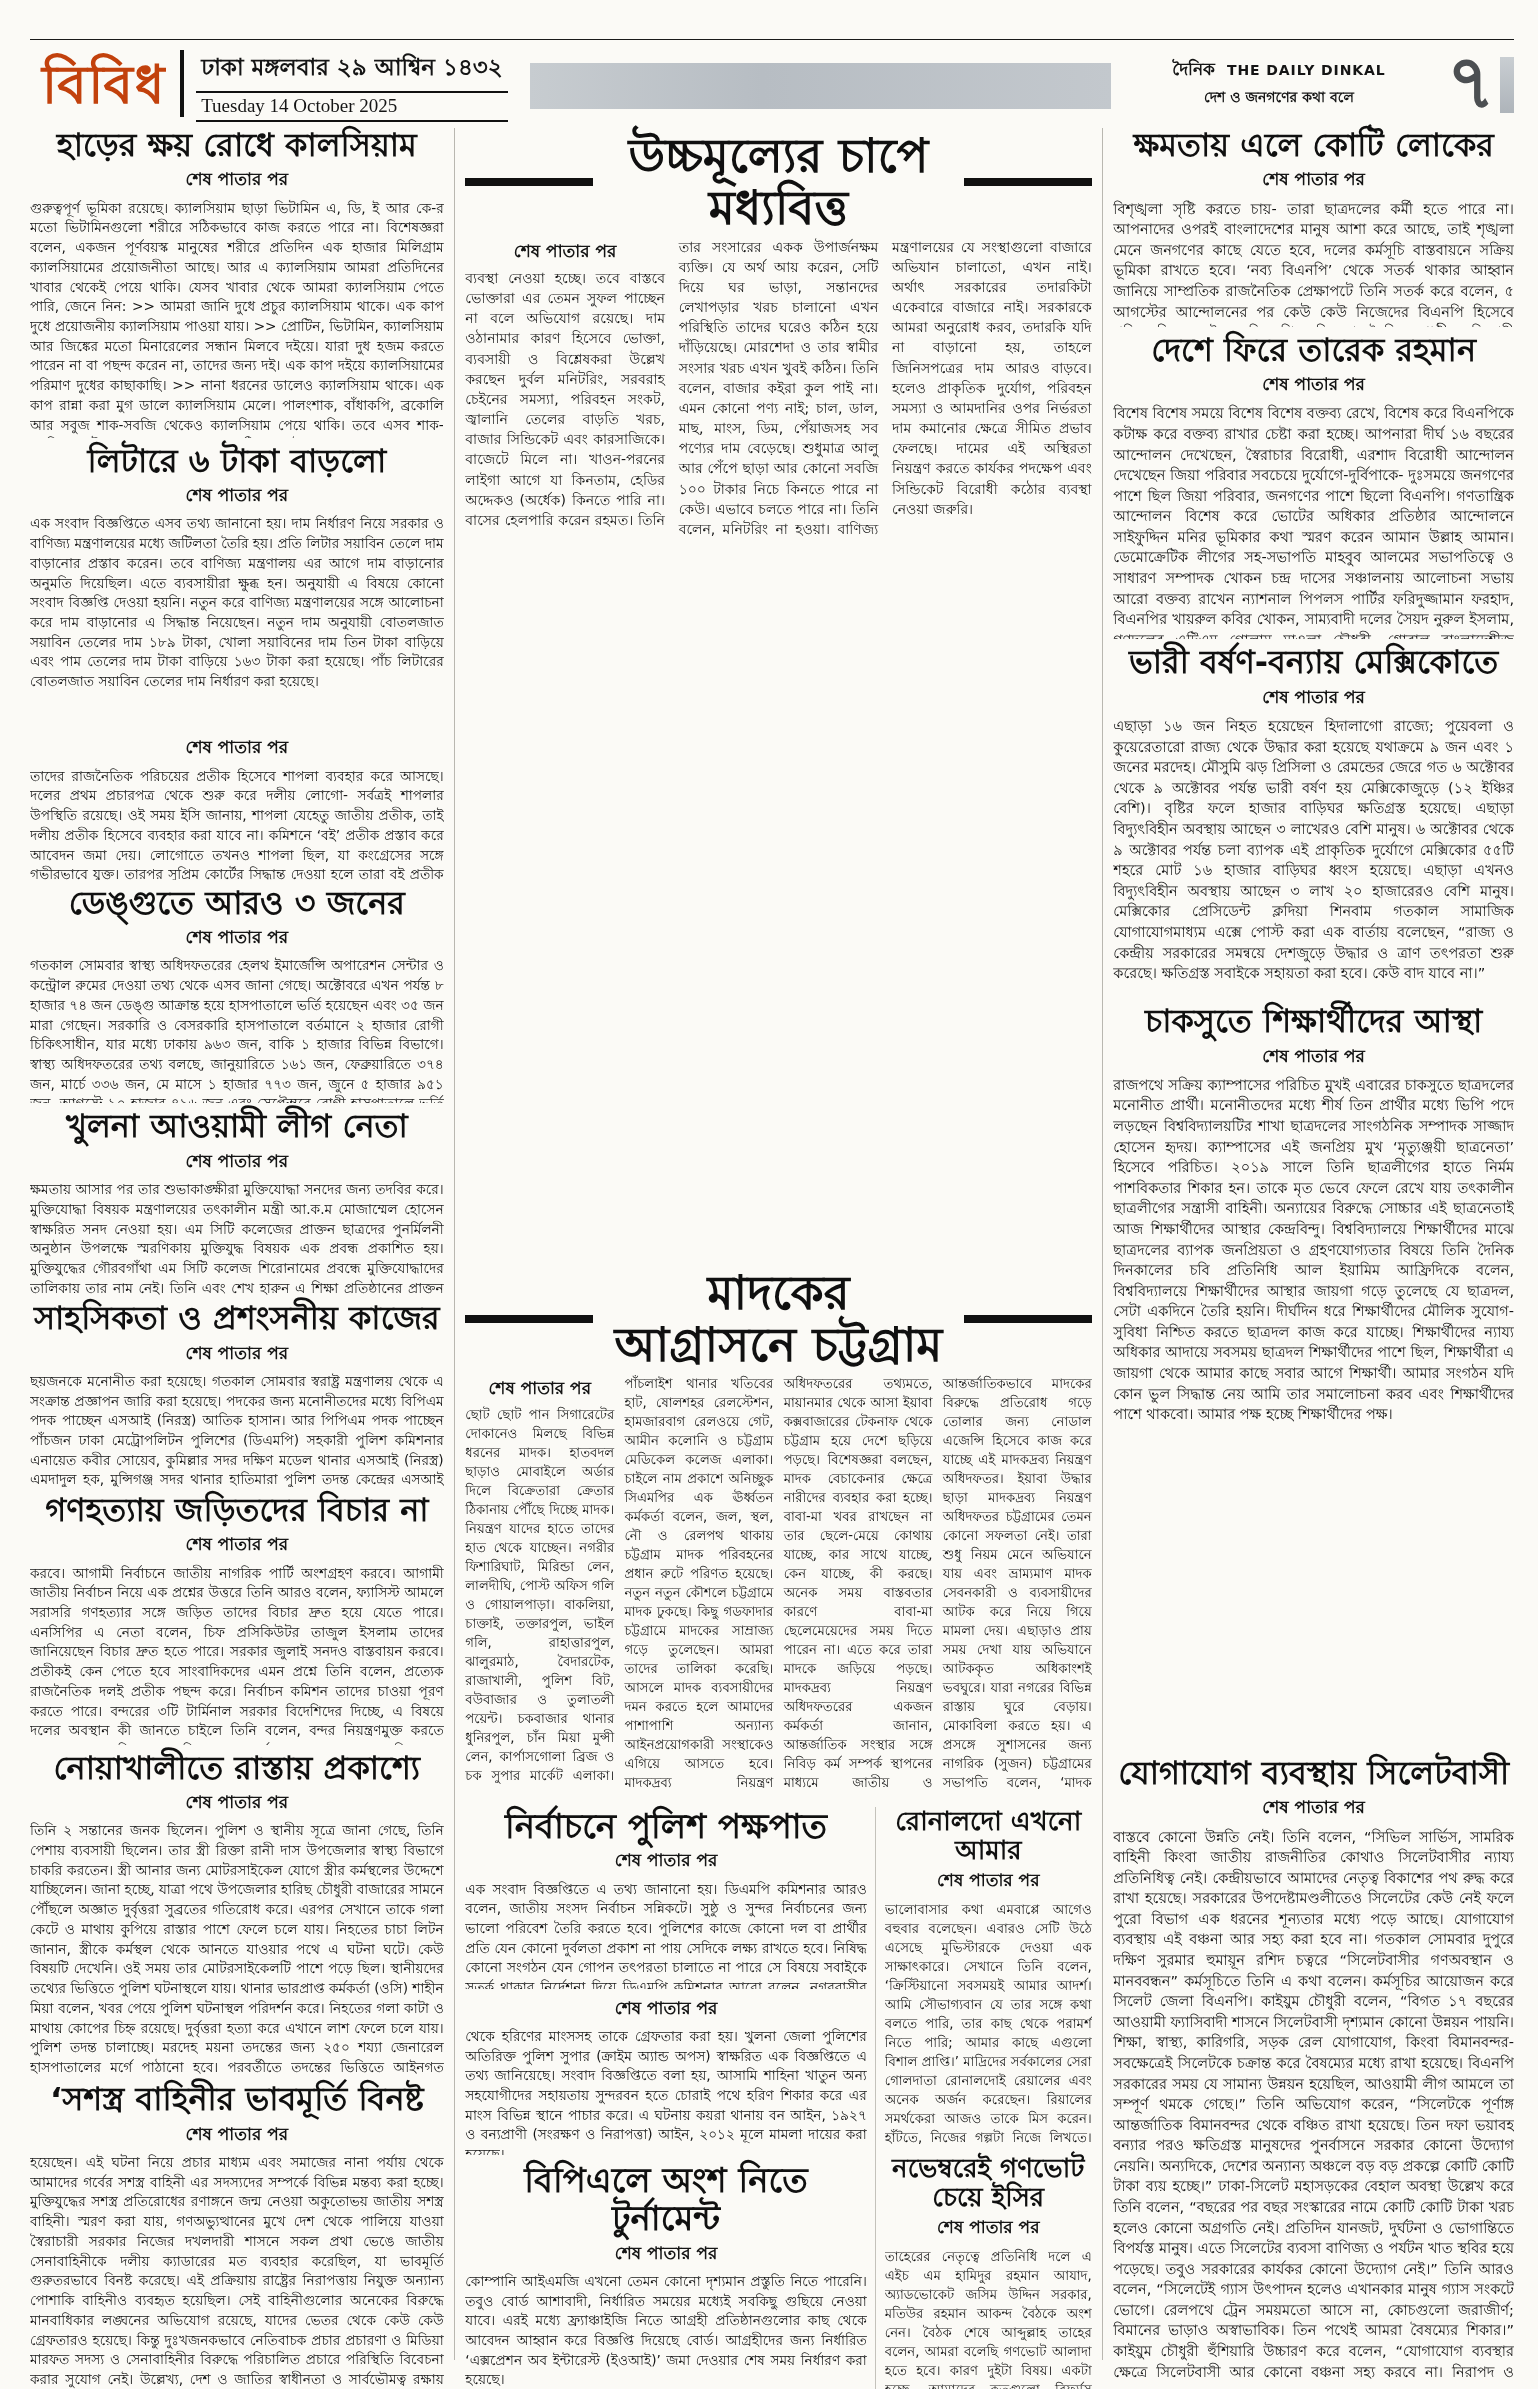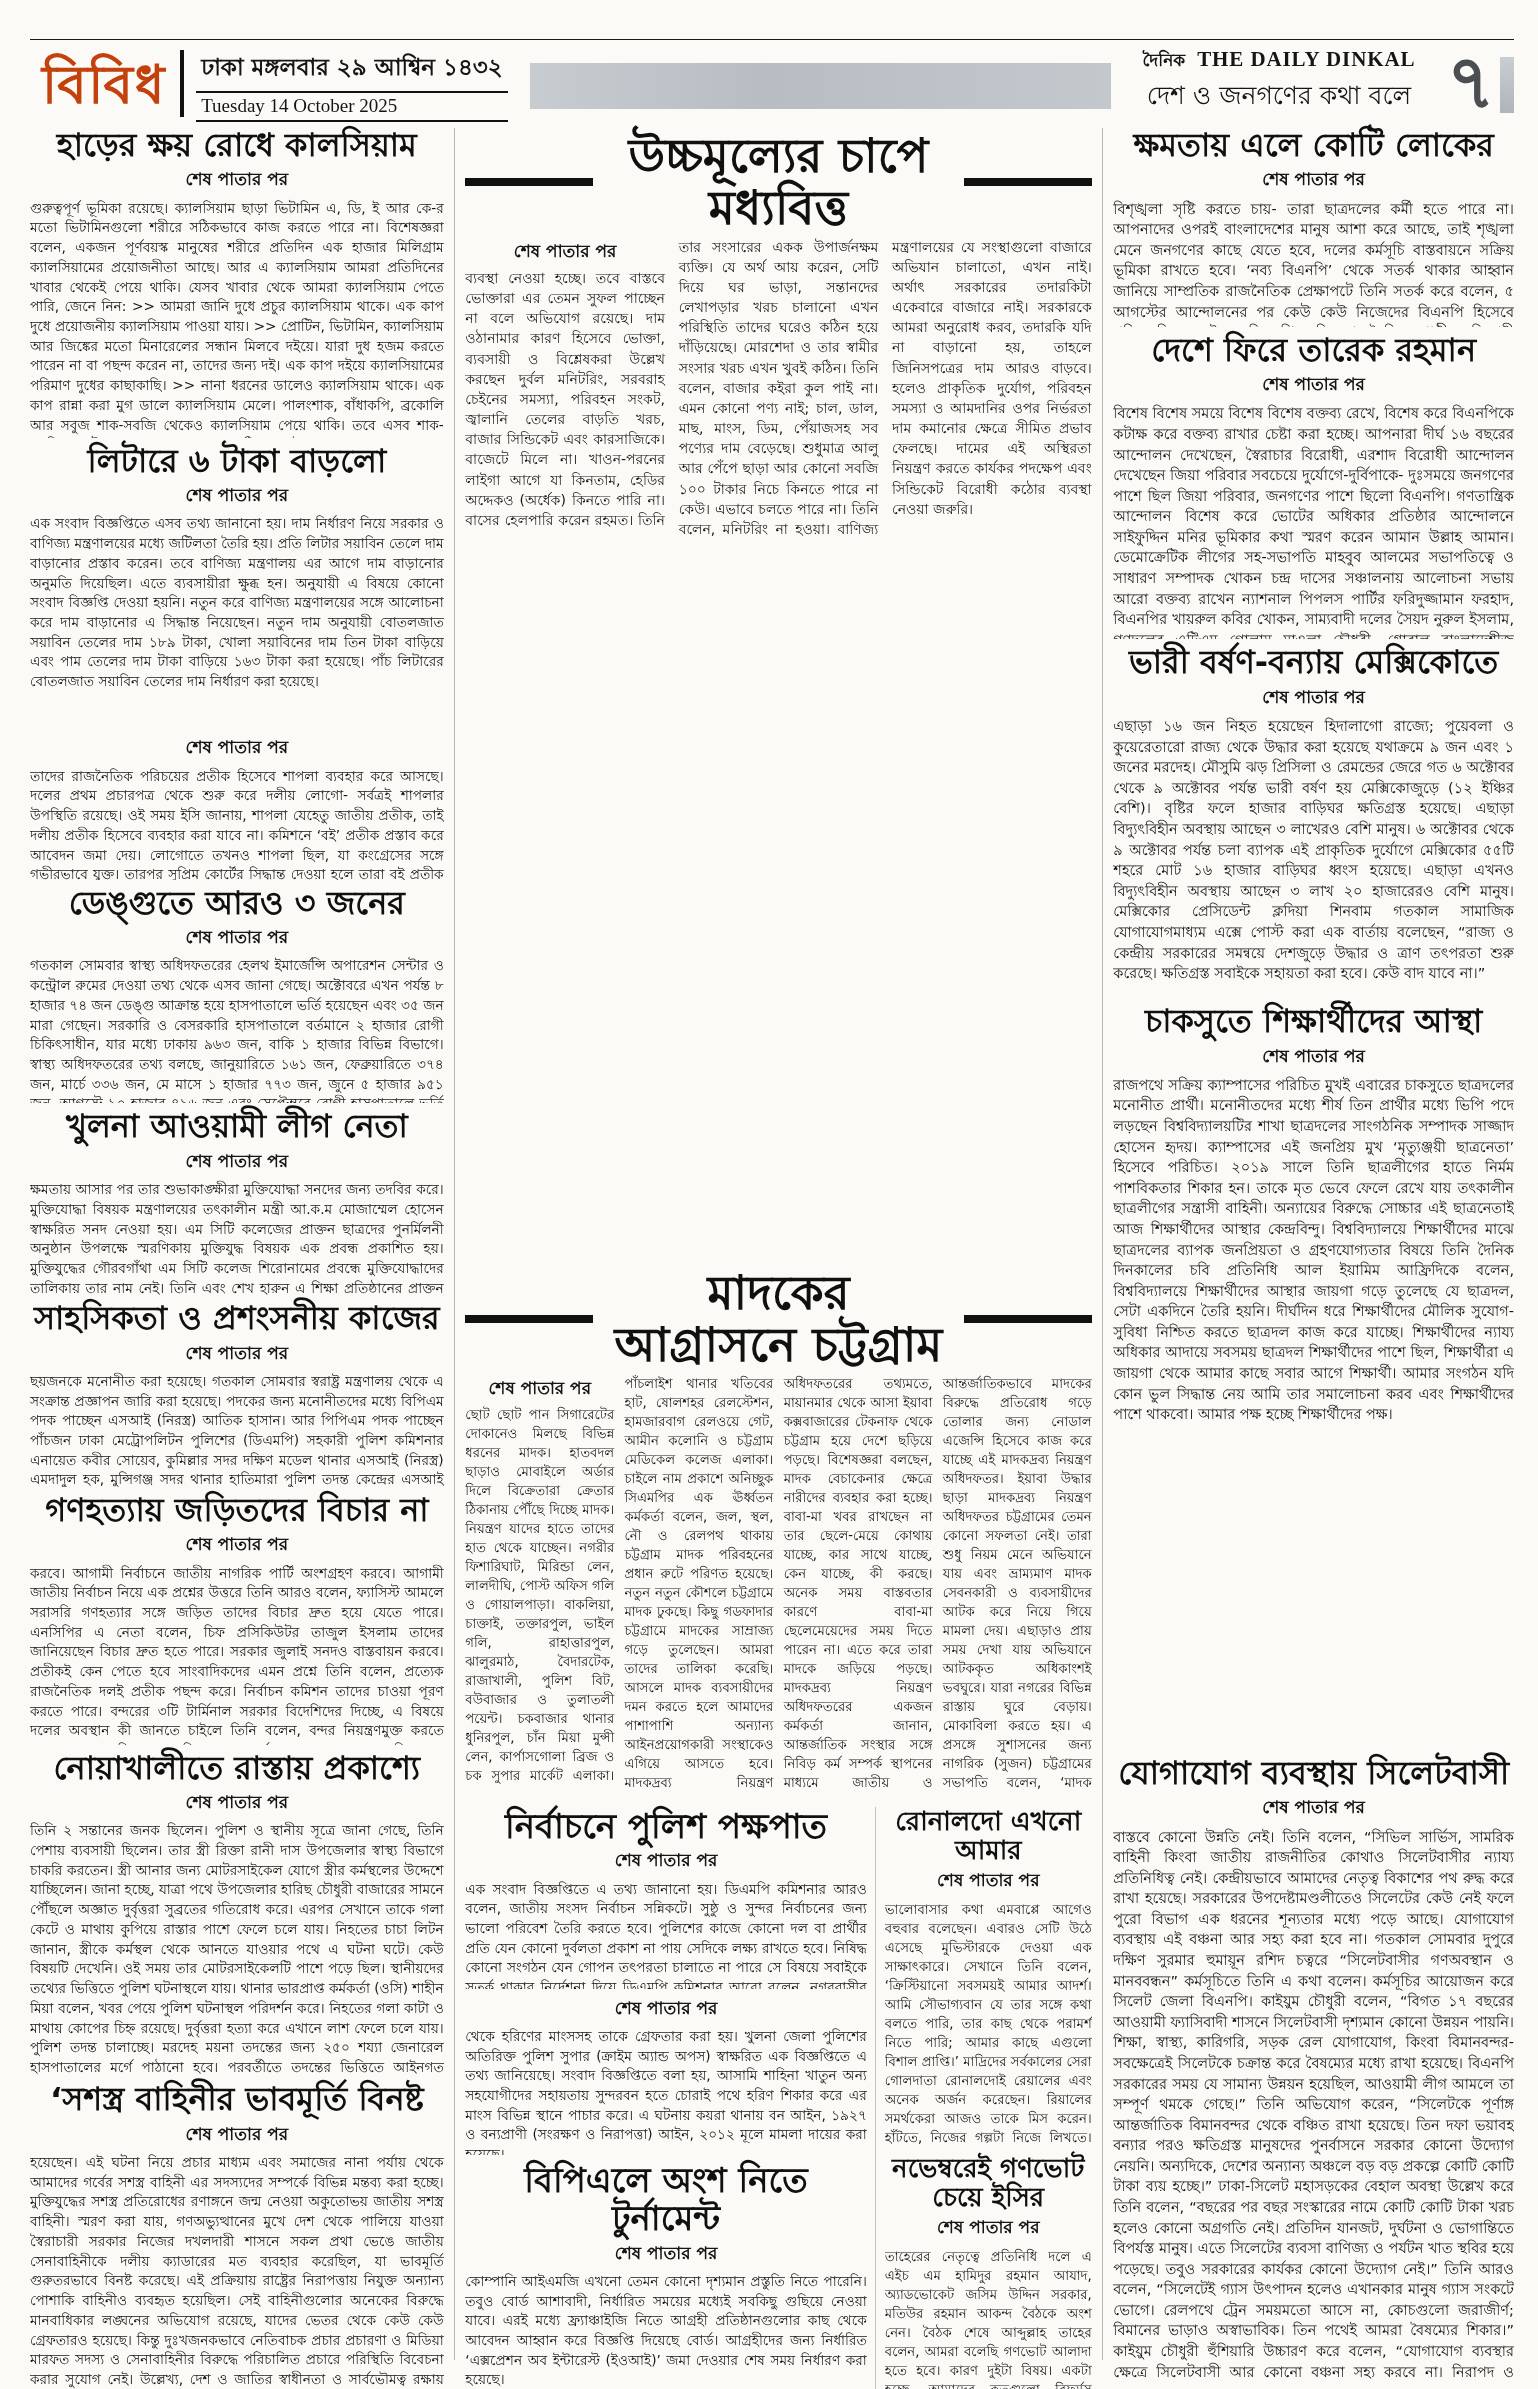--- a/index.html
+++ b/index.html
@@ -17,23 +17,23 @@
   }
   .section-name { font-size:53px; font-weight:900; color:#c2410c; line-height:1; padding:5.1px 8.5px 0 12px; letter-spacing:1.7px; }
   .v-divider { width:4.3px; height:67px; background:#111; margin:3.4px 12px 0 5.1px; }
   .date-block { margin-top:5.1px; }
   .date-bn { font-size:23px; font-weight:700; padding:1.7px 5.1px 3.4px; border-bottom:2.6px solid #111; white-space:nowrap; }
   .date-en { font-family:"Liberation Serif","DejaVu Serif",serif; font-size:19px; padding:1.7px 5.1px 2.6px; border-bottom:2.6px solid #111; white-space:nowrap; }
   .gray-bar { flex:1; height:46px; margin:8.5px 22px 0; background:linear-gradient(90deg,#c7ccd0,#b7bdc3 40%,#c3c8cd); }
   .masthead { text-align:center; margin-top:2px; width:291px; }
   .masthead-top { display:flex; justify-content:center; align-items:baseline; gap:12px; }
   .brand-pre { font-size:17px; font-weight:700; }
-  .brand-en { font-size:21px; font-weight:800; letter-spacing:0.9px;font-family:Liberation Serif, serif; }
+  .brand-en { font-size:14px; font-weight:800; letter-spacing:0.9px; }
   .brand { font-size:65px; font-weight:900; line-height:.95; letter-spacing:-0.9px; }
-  .tagline { font-size:25px; font-weight:400; margin-top:1.7px; }
+  .tagline { font-size:14px; font-weight:700; margin-top:1.7px; }
   .page-num { font-size:75px; font-weight:700; color:#4c4f52; line-height:1; margin:0 5.1px 0 22px; }
   .page-num-bar { width:13.7px; height:56px; background:linear-gradient(180deg,#c9ced2,#aeb4ba); margin-top:6.8px; }
   
   .content { position:absolute; top:128px; left:30px; right:24px; bottom:29px; display:flex; }
   .col-left  { width:425px; padding-right:10.3px; border-right:0.9px solid #b9b7b0; }
   .col-mid   { width:648px; padding:0 10.3px; border-right:0.9px solid #b9b7b0; }
   .col-right { flex:1; padding-left:10.3px; }
   .art { margin-bottom:6px; }
   .hl { text-align:center; font-weight:800; font-size:32px; line-height:1.12; color:#101010; }
   .hl-big { font-size:47px; }

